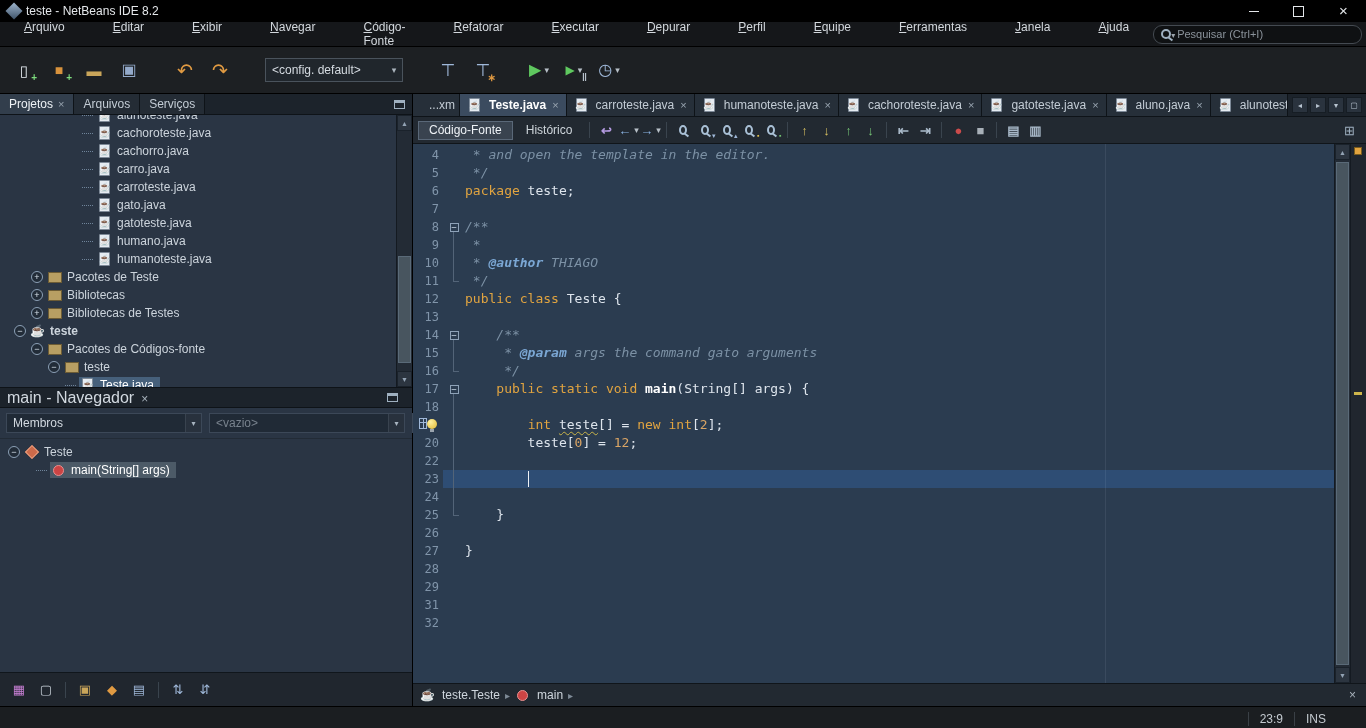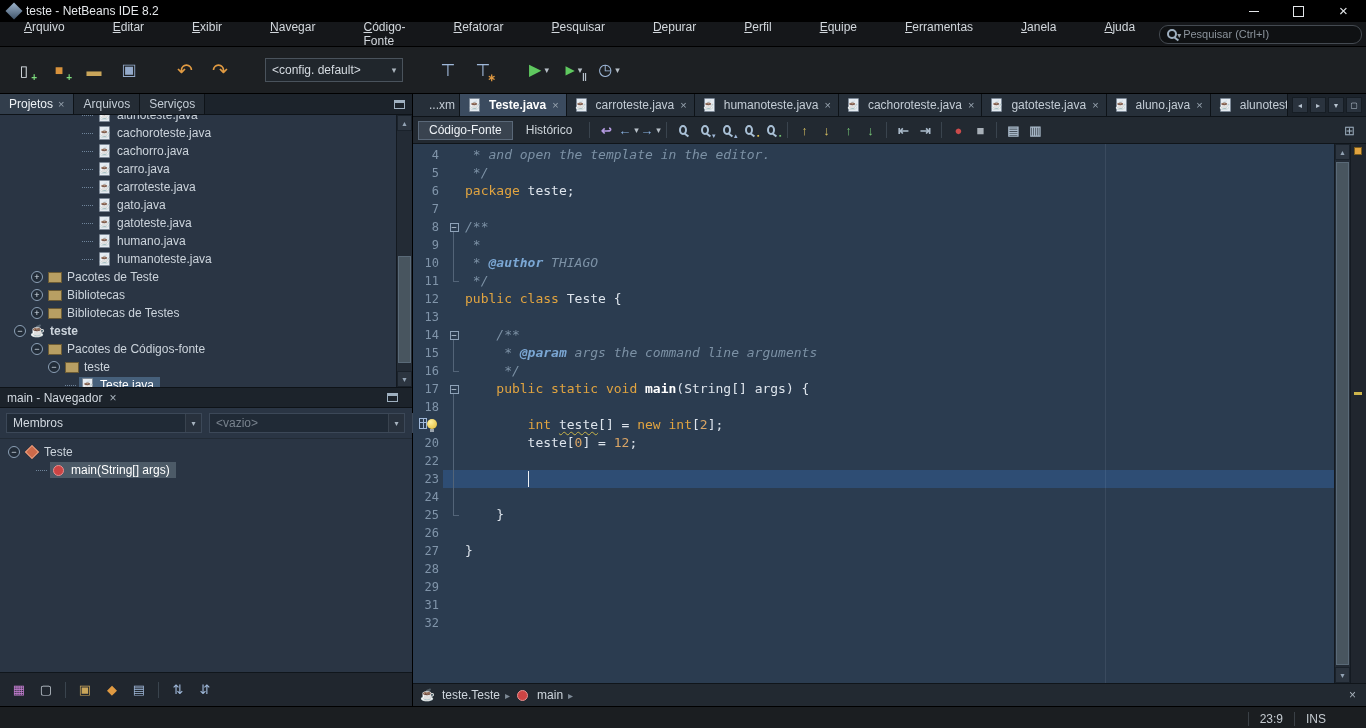--- a/index.html
+++ b/index.html
@@ -68,21 +68,21 @@
   
   .vscroll{position:absolute;right:0;top:0;bottom:0;width:15px;background:#232b35;border-left:1px solid #141a21;display:flex;flex-direction:column;}
   .sbtn{height:14px;background:#2c3540;border:1px solid #1a222b;color:#93a3b4;font-size:7px;display:flex;align-items:center;justify-content:center;flex:none;}
   .sbtn.up::before{content:"▲";} .sbtn.down::before{content:"▼";}
   .strack{flex:1;position:relative;}
   .sthumb{position:absolute;left:1px;right:1px;background:#48555f;border:1px solid #5a6a78;}
   .ptree-wrap .sthumb{top:52%;height:44%;}
   .vscroll2{width:15px;flex:none;background:#232b35;border-left:1px solid #141a21;display:flex;flex-direction:column;}
   .vscroll2 .sthumb{top:2px;bottom:2px;}
   
-  .nav-header{height:19px;flex:none;background:#1c232b;border-top:1px solid #0e1318;border-bottom:1px solid #0e1318;display:flex;align-items:center;padding:0 7px;font-size:12px;color:#d2d9e0;gap:7px;}
+  .nav-header{height:19px;flex:none;background:#1c232b;border-top:1px solid #0e1318;border-bottom:1px solid #0e1318;display:flex;align-items:center;padding:0 7px;font-size:16px;color:#d2d9e0;gap:7px;}
   .nh-close::before{content:"×";color:#a8b2bc;font-size:12px;}
   .nav-combos{height:30px;flex:none;display:flex;align-items:center;padding:0 6px;gap:7px;background:#2a3544;border-bottom:1px solid #222b36;}
   .combo{width:196px;height:20px;flex:none;background:#202a36;border:1px solid #3c4858;display:flex;align-items:center;font-size:12px;color:#d2d9e0;padding-left:6px;box-sizing:border-box;}
   .combo.dim span{color:#78828d;}
   .combo-arrow{margin-left:auto;width:15px;height:100%;display:flex;align-items:center;justify-content:center;border-left:1px solid #39434f;background:#28313d;}
   .combo-arrow::before{content:"▾";font-size:8px;color:#a8b4c0;}
   .combo-btn{width:22px;height:20px;background:#28313d;border:1px solid #3c4858;display:flex;align-items:center;justify-content:center;}
   .grid-icon{width:10px;height:9px;border:1px solid #9fb8d9;position:relative;}
   .grid-icon::before{content:"";position:absolute;left:3px;top:0;bottom:0;width:1px;background:#9fb8d9;}
   .grid-icon::after{content:"";position:absolute;top:3px;left:0;right:0;height:1px;background:#9fb8d9;}
@@ -170,21 +170,21 @@
 </div>
 
 <div class="menubar">
   <div class="menu-items">
       <div class="menu-item">Arquivo</div>
       <div class="menu-item">Editar</div>
       <div class="menu-item">Exibir</div>
       <div class="menu-item">Navegar</div>
       <div class="menu-item">Código-Fonte</div>
       <div class="menu-item">Refatorar</div>
-      <div class="menu-item">Pesquisar</div>
+      <div class="menu-item">Executar</div>
       <div class="menu-item">Depurar</div>
       <div class="menu-item">Perfil</div>
       <div class="menu-item">Equipe</div>
       <div class="menu-item">Ferramentas</div>
       <div class="menu-item">Janela</div>
       <div class="menu-item">Ajuda</div>
     </div>
   <div class="searchbox">
     <span class="smag"></span>
     <span class="sb-dd"></span>
@@ -707,21 +707,21 @@
                 <span class="fm fm-box">
                   <span class="fbox">−</span>
                 </span>
                 <span class="ctext"><span class="tk-c">    /**</span></span>
               </span>
             </div>
             <div class="cline">
               <span class="lnum">15</span>
               <span class="lrest">
                 <span class="fm fm-line"></span>
-                <span class="ctext"><span class="tk-c">     * </span><span class="tk-d">@param</span><span class="tk-c"> args the command line arguments</span></span>
+                <span class="ctext"><span class="tk-c">     * </span><span class="tk-d">@param</span><span class="tk-c"> args the command gato arguments</span></span>
               </span>
             </div>
             <div class="cline">
               <span class="lnum">16</span>
               <span class="lrest">
                 <span class="fm fm-end"></span>
                 <span class="ctext"><span class="tk-c">     */</span></span>
               </span>
             </div>
             <div class="cline">

